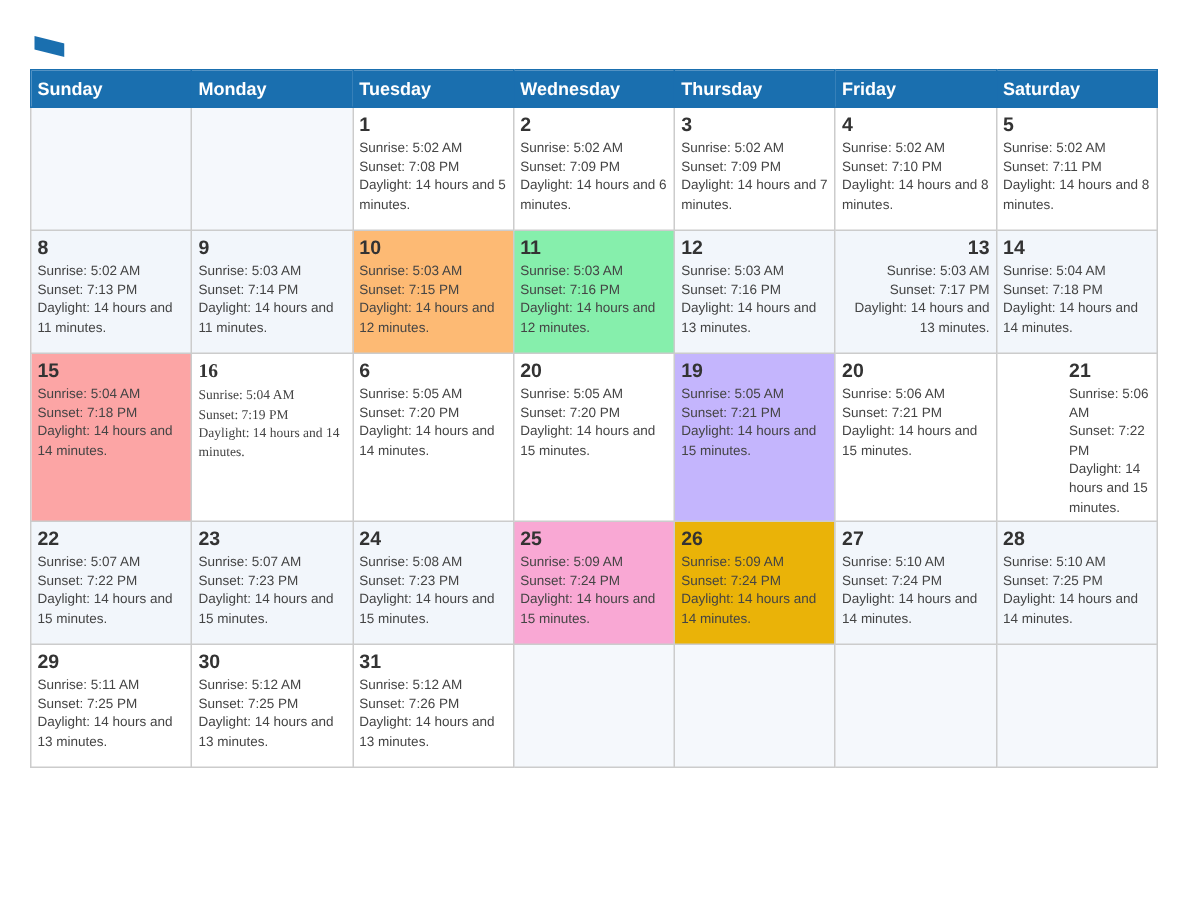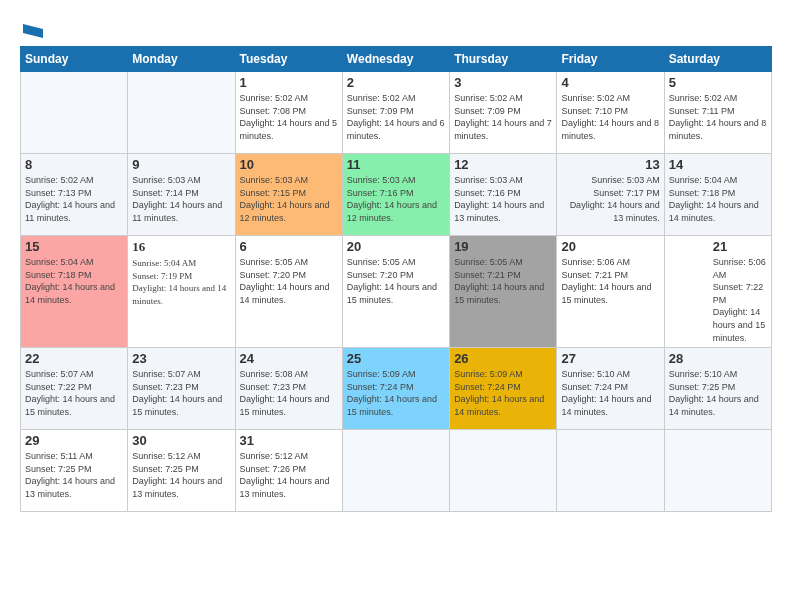--- a/index.html
+++ b/index.html
@@ -193,21 +193,21 @@
             <div class="cell-text">Sunrise: 5:04 AM<br>Sunset: 7:19 PM<br>Daylight: 14 hours and 14 minutes.</div>
           </td>
           <td style="background: rgb(255, 255, 255);">
             <span class="day-num">6</span>
             <div class="cell-text">Sunrise: 5:05 AM<br>Sunset: 7:20 PM<br>Daylight: 14 hours and 14 minutes.</div>
           </td>
           <td style="background: rgb(255, 255, 255);">
             <span class="day-num">20</span>
             <div class="cell-text">Sunrise: 5:05 AM<br>Sunset: 7:20 PM<br>Daylight: 14 hours and 15 minutes.</div>
           </td>
-          <td style="background: #a3a3a3;">
+          <td style="background: #c4b5fd;">
             <span class="day-num">19</span>
             <div class="cell-text">Sunrise: 5:05 AM<br>Sunset: 7:21 PM<br>Daylight: 14 hours and 15 minutes.</div>
           </td>
           <td style="background: rgb(255, 255, 255);">
             <span class="day-num">20</span>
             <div class="cell-text">Sunrise: 5:06 AM<br>Sunset: 7:21 PM<br>Daylight: 14 hours and 15 minutes.</div>
           </td>
           <td style="background: rgb(255, 255, 255); padding-left: 48px;">
             <span class="day-num">21</span>
             <div class="cell-text">Sunrise: 5:06 AM<br>Sunset: 7:22 PM<br>Daylight: 14 hours and 15 minutes.</div>
@@ -219,21 +219,21 @@
             <div class="cell-text">Sunrise: 5:07 AM<br>Sunset: 7:22 PM<br>Daylight: 14 hours and 15 minutes.</div>
           </td>
           <td style="background: rgb(242, 246, 251);">
             <span class="day-num">23</span>
             <div class="cell-text">Sunrise: 5:07 AM<br>Sunset: 7:23 PM<br>Daylight: 14 hours and 15 minutes.</div>
           </td>
           <td style="background: rgb(242, 246, 251);">
             <span class="day-num">24</span>
             <div class="cell-text">Sunrise: 5:08 AM<br>Sunset: 7:23 PM<br>Daylight: 14 hours and 15 minutes.</div>
           </td>
-          <td style="background: #7dd3fc;">
+          <td style="background: #f9a8d4;">
             <span class="day-num">25</span>
             <div class="cell-text">Sunrise: 5:09 AM<br>Sunset: 7:24 PM<br>Daylight: 14 hours and 15 minutes.</div>
           </td>
           <td style="background: #eab308;">
             <span class="day-num">26</span>
             <div class="cell-text">Sunrise: 5:09 AM<br>Sunset: 7:24 PM<br>Daylight: 14 hours and 14 minutes.</div>
           </td>
           <td style="background: rgb(242, 246, 251);">
             <span class="day-num">27</span>
             <div class="cell-text">Sunrise: 5:10 AM<br>Sunset: 7:24 PM<br>Daylight: 14 hours and 14 minutes.</div>

